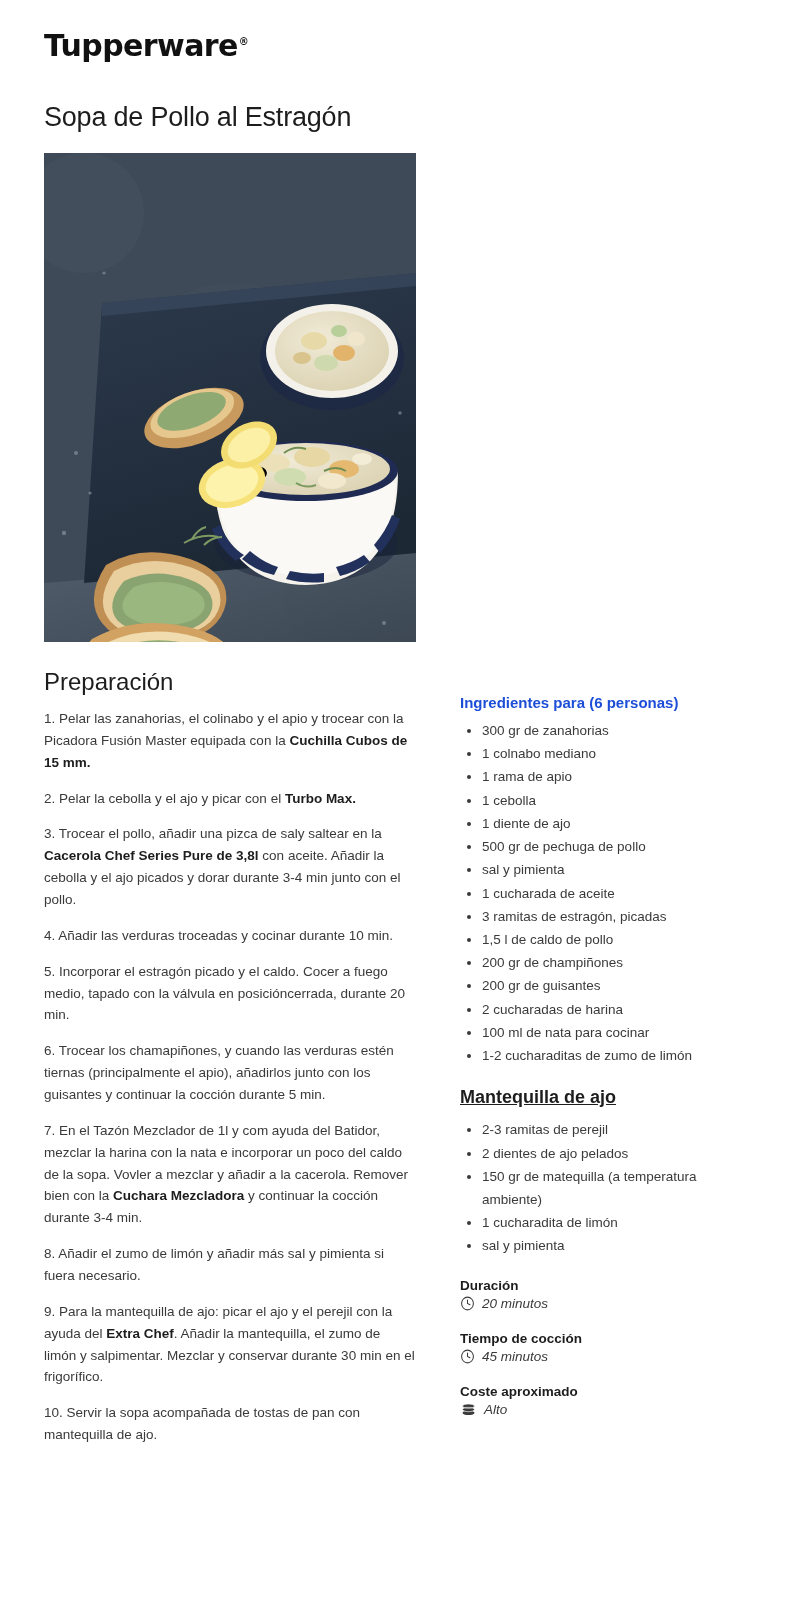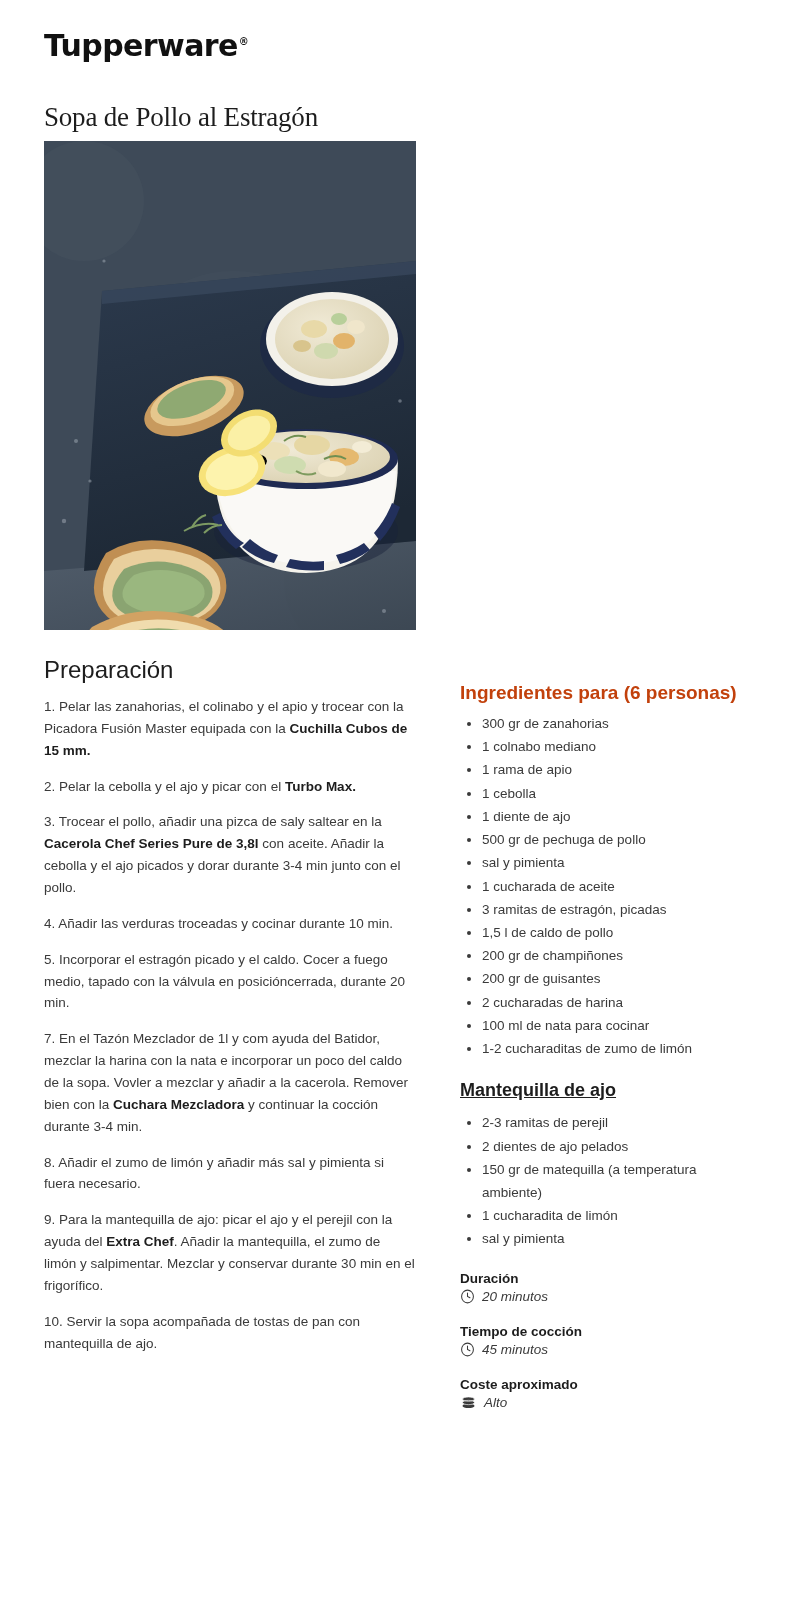--- a/index.html
+++ b/index.html
@@ -39,23 +39,22 @@
     font-size: 10px;
     vertical-align: super;
     font-weight: bold;
     margin-left: 1px;
   }
   
   .recipe-title {
     font-size: 27px;
     font-weight: normal;
     color: #1d1d1d;
-    margin: 30px 0 8px 0;
+    margin: 30px 0 20px 0;
     letter-spacing: -0.2px;
-    font-family: Liberation Serif, serif;
   }
   
   .hero {
     width: 372px;
     height: 489px;
     position: relative;
     overflow: hidden;
     background: #3c4654;
     margin-bottom: 26px;
   }
@@ -76,23 +75,23 @@
   }
   .step {
     font-size: 13.5px;
     line-height: 1.62;
     margin: 0 0 14px 0;
     color: #3a3a3a;
   }
   .step b { color: #1d1d1d; }
   
   .ing-heading {
-    font-size: 19px;
-    font-weight: bold;
-    color: #c2410c;
+    font-size: 15px;
+    font-weight: bold;
+    color: #1d4ed8;
     margin: 0 0 8px 0;
   }
   .sub-heading {
     font-size: 18px;
     font-weight: bold;
     color: #1d1d1d;
     margin: 20px 0 10px 0;
     text-decoration: underline;
   }
   ul.ing-list {
@@ -261,20 +260,21 @@
   <div class="body-cols">
 
     <div class="col-left">
       <h2 class="section-heading">Preparación</h2>
       <div>
         <p class="step"><span>1. </span><span>Pelar las zanahorias, el colinabo y el apio y trocear con la Picadora Fusión Master equipada con la </span><b>Cuchilla Cubos de 15 mm.</b><span></span></p>
         <p class="step"><span>2. </span><span>Pelar la cebolla y el ajo y picar con el </span><b>Turbo Max.</b><span></span></p>
         <p class="step"><span>3. </span><span>Trocear el pollo, añadir una pizca de saly saltear en la </span><b>Cacerola Chef Series Pure de 3,8l</b><span> con aceite. Añadir la cebolla y el ajo picados y dorar durante 3-4 min junto con el pollo.</span></p>
         <p class="step"><span>4. </span><span>Añadir las verduras troceadas y cocinar durante 10 min.</span><b></b><span></span></p>
         <p class="step"><span>5. </span><span>Incorporar el estragón picado y el caldo. Cocer a fuego medio, tapado con la válvula en posicióncerrada, durante 20 min.</span><b></b><span></span></p>
+        <p class="step"><span>6. </span><span>Trocear los chamapiñones, y cuando las verduras estén tiernas (principalmente el apio), añadirlos junto con los guisantes y continuar la cocción durante 5 min.</span><b></b><span></span></p>
         <p class="step"><span>7. </span><span>En el Tazón Mezclador de 1l y com ayuda del Batidor, mezclar la harina con la nata e incorporar un poco del caldo de la sopa. Vovler a mezclar y añadir a la cacerola. Remover bien con la </span><b>Cuchara Mezcladora</b><span> y continuar la cocción durante 3-4 min.</span></p>
         <p class="step"><span>8. </span><span>Añadir el zumo de limón y añadir más sal y pimienta si fuera necesario.</span><b></b><span></span></p>
         <p class="step"><span>9. </span><span>Para la mantequilla de ajo: picar el ajo y el perejil con la ayuda del </span><b>Extra Chef</b><span>. Añadir la mantequilla, el zumo de limón y salpimentar. Mezclar y conservar durante 30 min en el frigorífico.</span></p>
         <p class="step"><span>10. </span><span>Servir la sopa acompañada de tostas de pan con mantequilla de ajo.</span><b></b><span></span></p>
       </div>
     </div>
 
     <div class="col-right">
       <div class="ing-heading">Ingredientes para (6 personas)</div>
       <ul class="ing-list">

